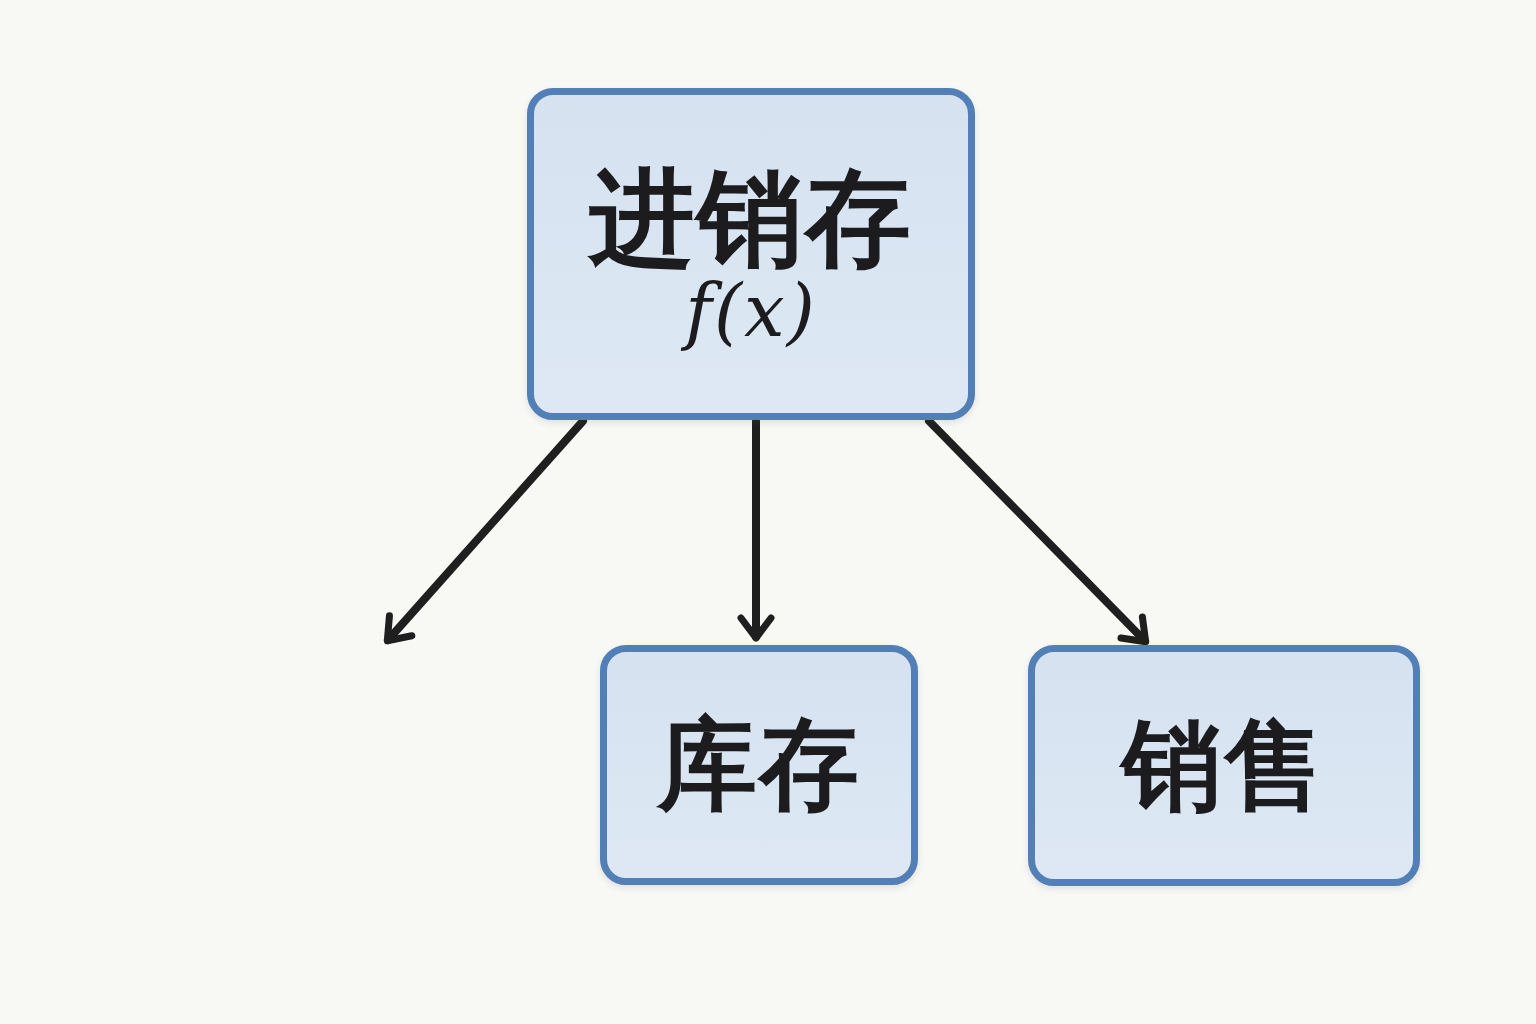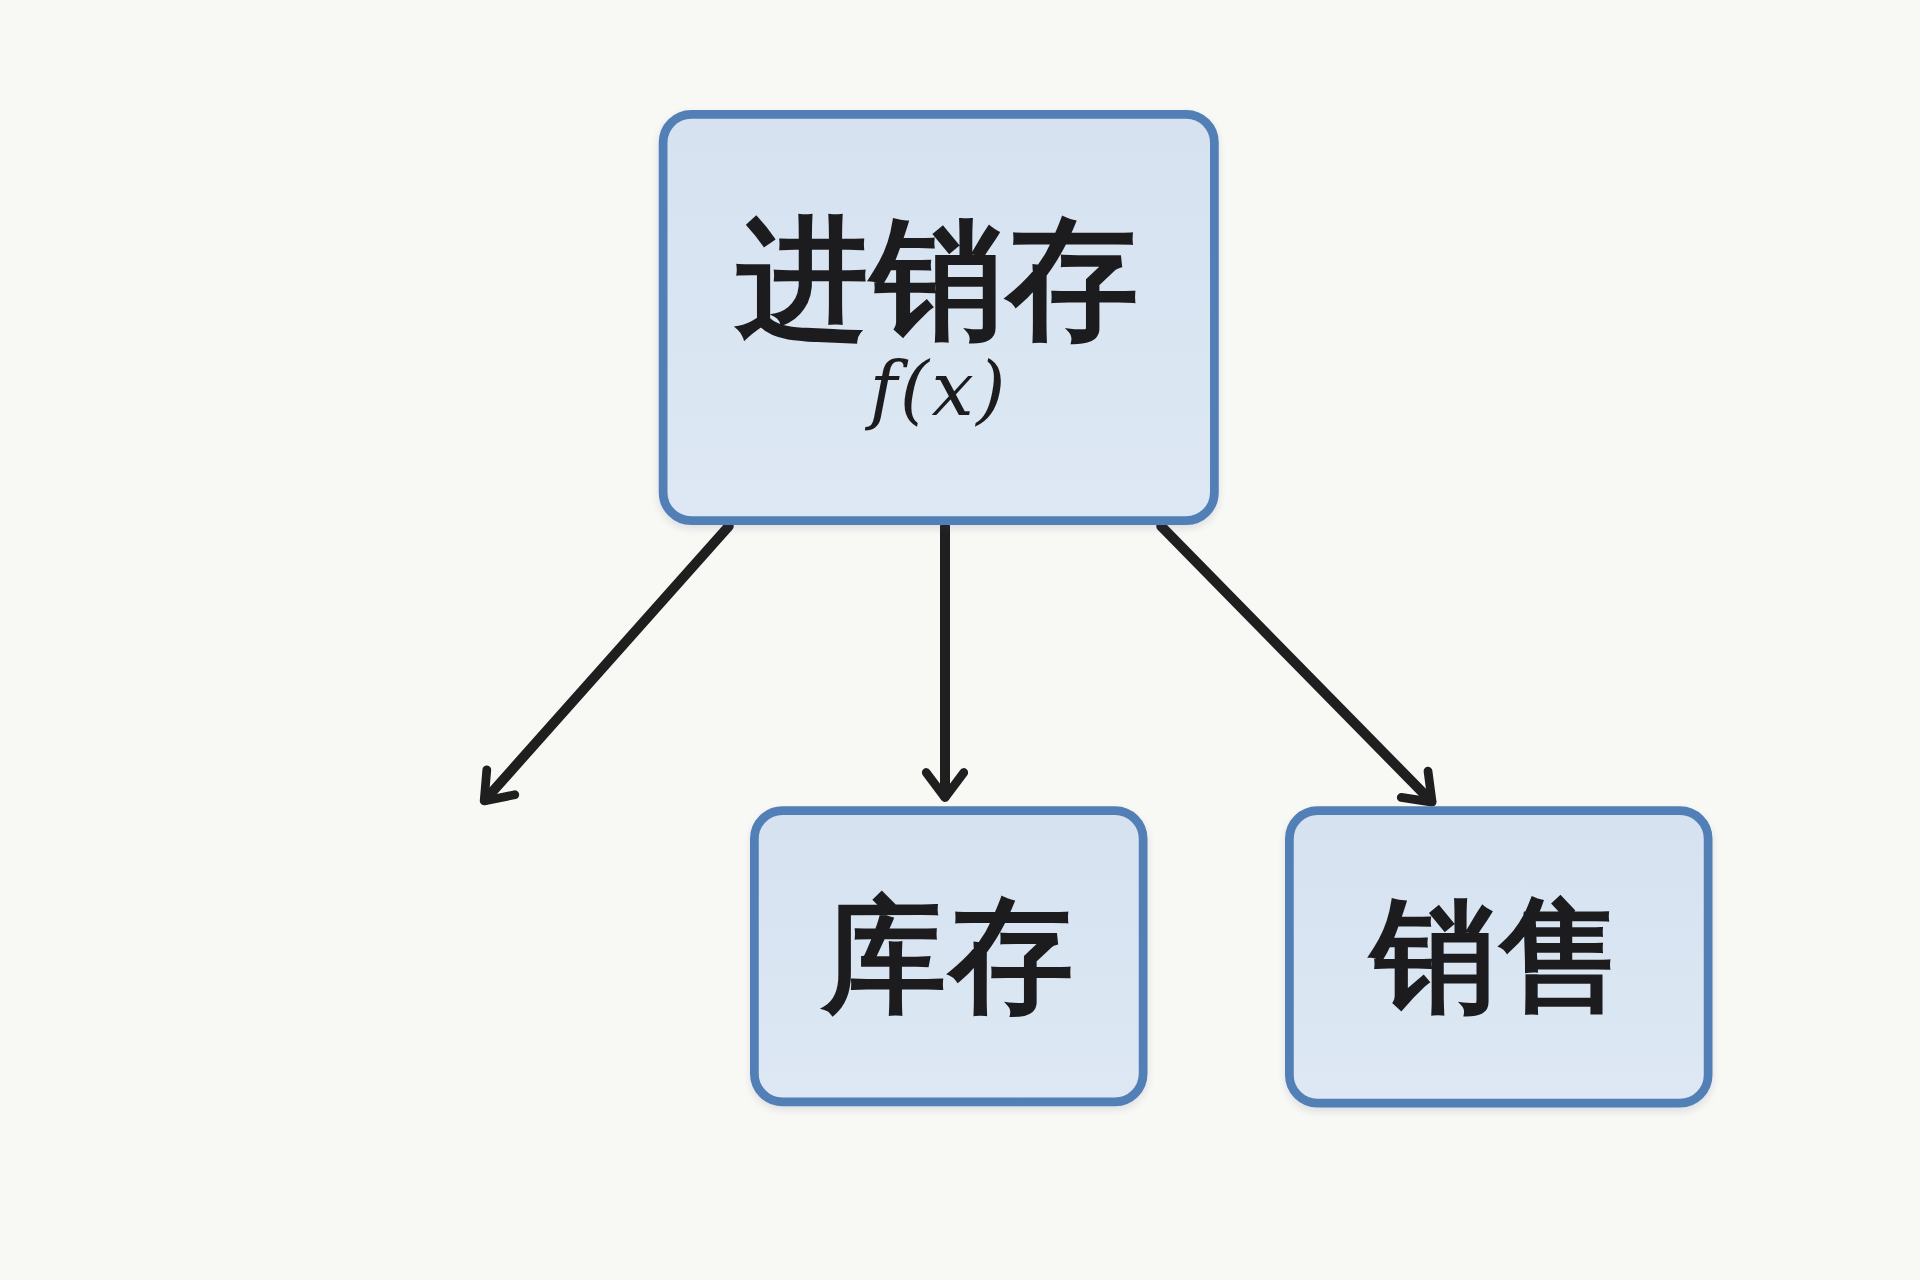--- a/index.html
+++ b/index.html
@@ -41,36 +41,36 @@
     align-items: center;
     justify-content: center;
   }
   .node-root {
     left: 527px; top: 88px;
     width: 448px; height: 332px;
     gap: 2px;
   }
   .node-child-0 { left: 165px; top: 645px; width: 325px; height: 239px; }
   .node-child-1 { left: 600px; top: 645px; width: 318px; height: 240px; font-family: Liberation Serif, serif; }
-  .node-child-2 { left: 1028px; top: 645px; width: 342px; height: 241px; }
+  .node-child-2 { left: 1028px; top: 645px; width: 392px; height: 241px; }
   .cjk-label {
     color: var(--text);
     font-weight: 700;
     line-height: 1.05;
     letter-spacing: 2px;
     white-space: nowrap;
   }
   .root-label { font-size: 106px; margin-top: 6px; }
   .child-label { font-size: 100px; }
   .formula {
     color: var(--text);
     font-family: "DejaVu Serif", serif;
     font-style: italic;
     font-weight: 500;
-    font-size: 60px;
+    font-size: 72px;
     line-height: 1.1;
     letter-spacing: 2px;
     margin-top: -4px;
   }
 </style>
 </head>
 <body>
 
 <div class="canvas">
 

